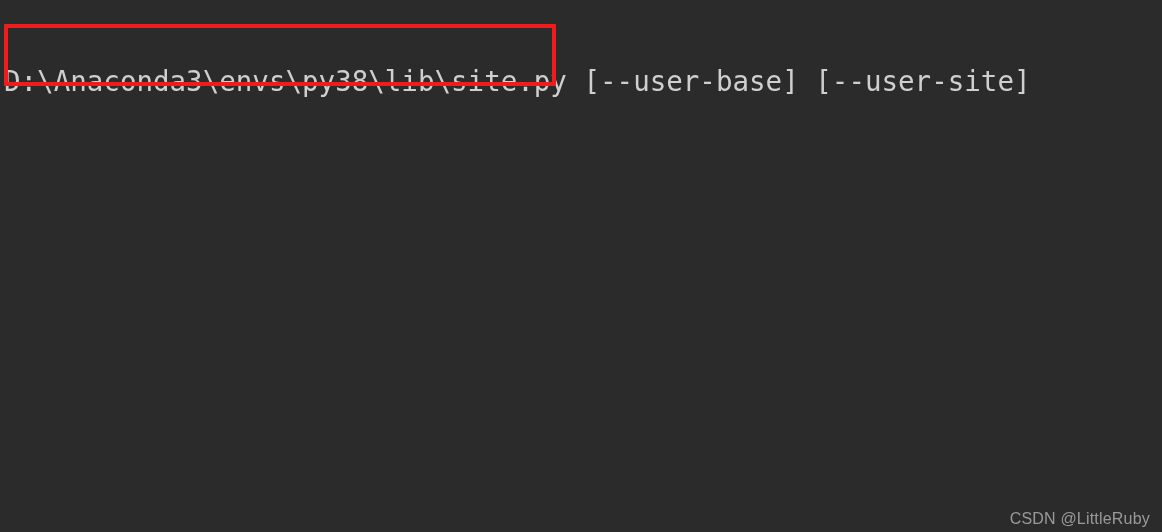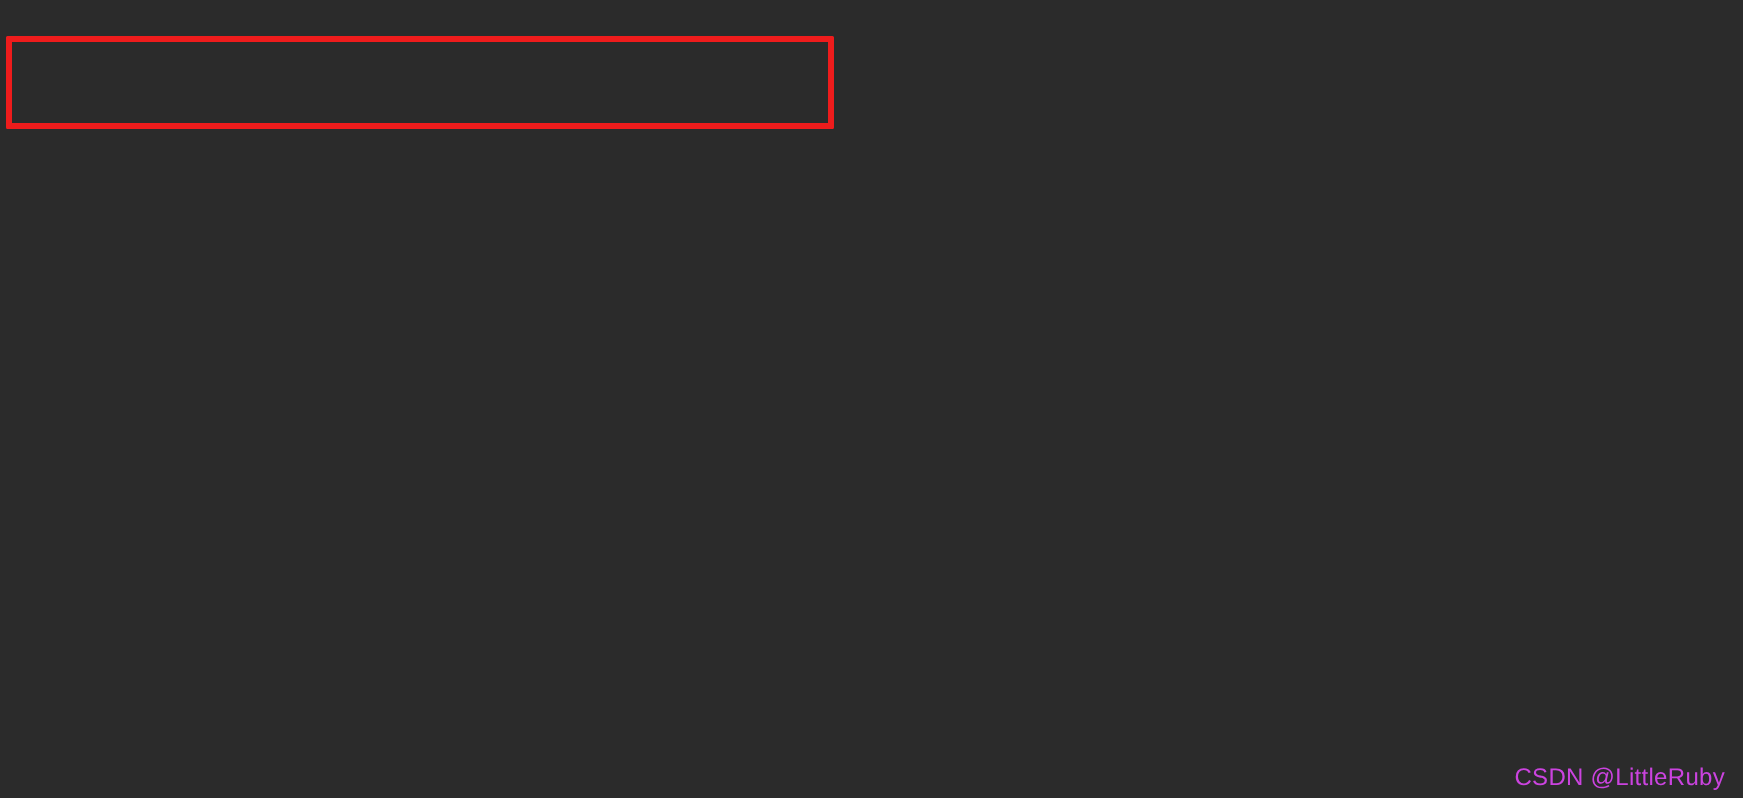--- a/index.html
+++ b/index.html
@@ -49,32 +49,33 @@
     pointer-events: none;
     border-radius: 1px;
   }
   
   #watermark {
     position: absolute;
     right: 12px;
     bottom: 4px;
     font-family: "Liberation Sans", sans-serif;
     font-size: 16px;
-    color: #d946ef;
+    color: #a3a3a3;
     opacity: 0.92;
     letter-spacing: 0.2px;
     white-space: pre;
   }
 </style>
 </head>
 <body>
 
 <div id="screen">
 
   <div id="console">
+    <span class="line">D:\Anaconda3\envs\py38\lib\site.py [--user-base] [--user-site]</span>
     <span class="line blank"></span>
     
     
     
     
     
     
     
     
     

